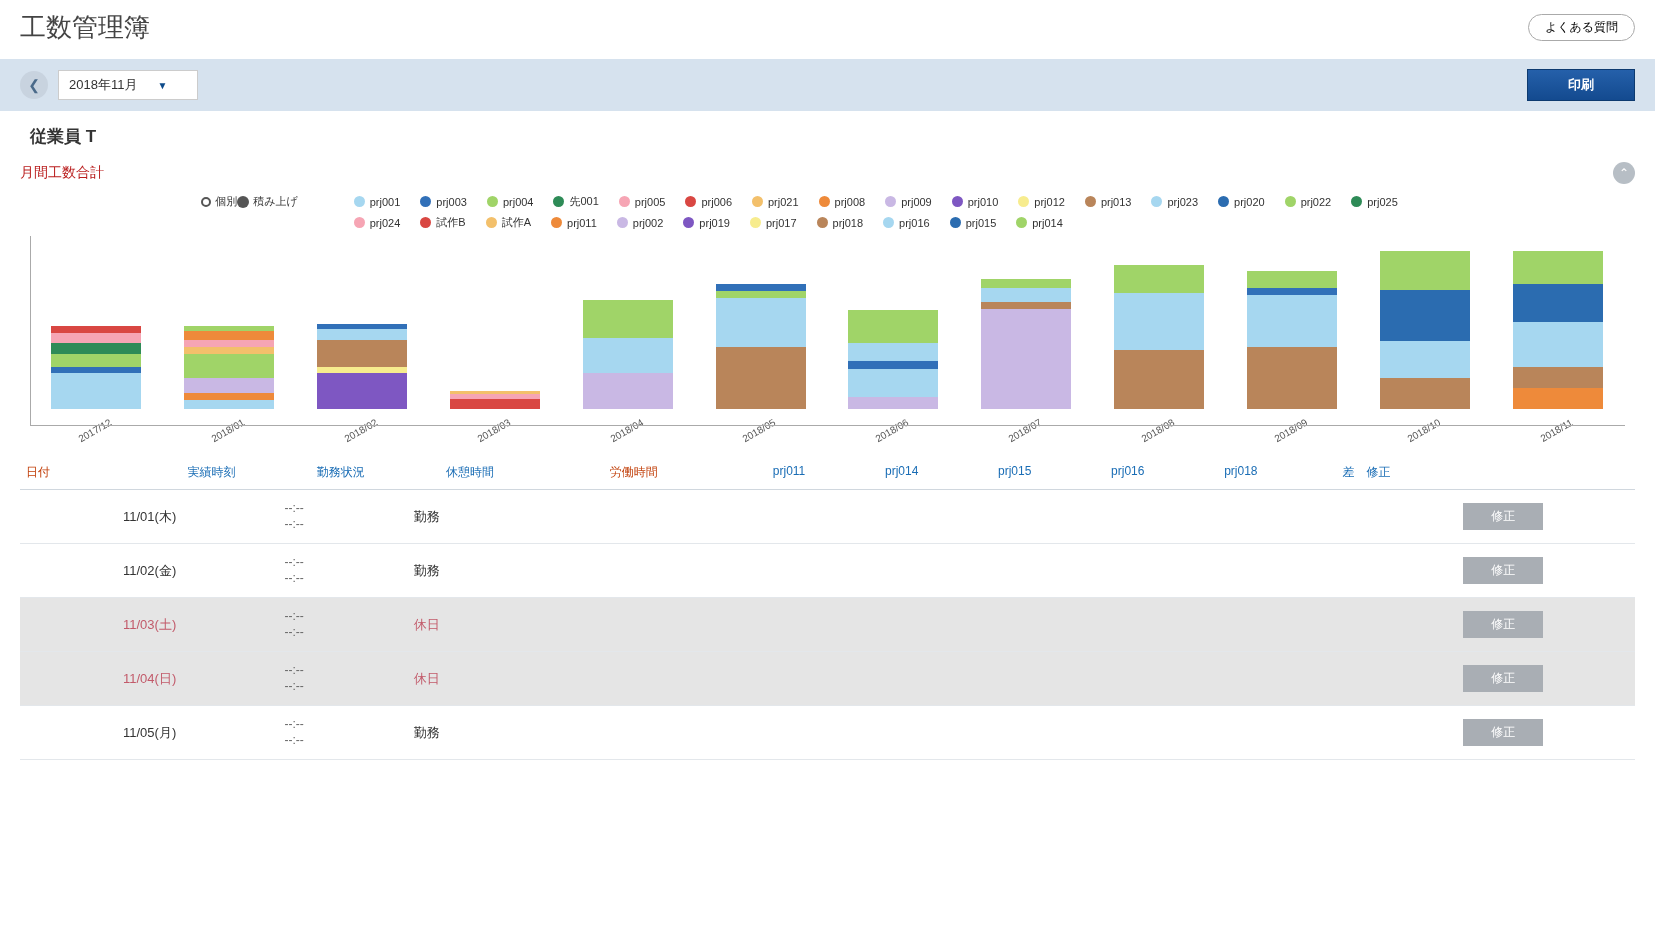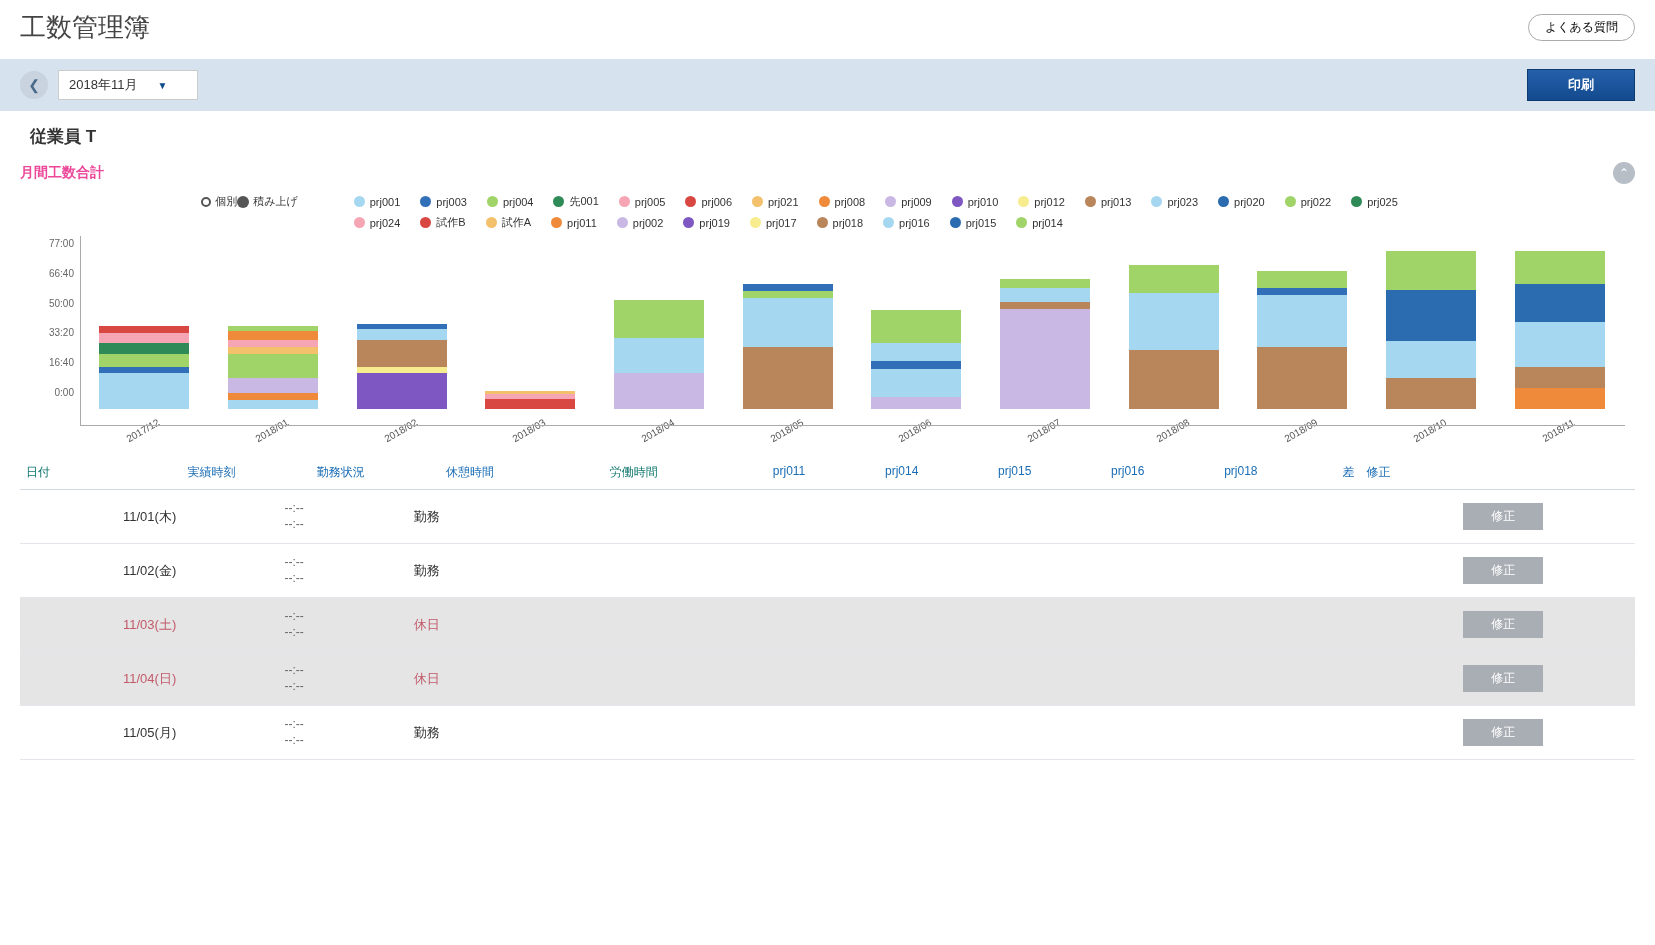--- a/index.html
+++ b/index.html
@@ -10,21 +10,21 @@
 
   .toolbar { display: flex; justify-content: space-between; align-items: center; background: #d6e2ee; padding: 10px 20px; }
   .toolbar-left { display: flex; align-items: center; gap: 10px; }
   .circle-btn { width: 28px; height: 28px; border-radius: 50%; background: #c8d3df; border: none; display: flex; align-items: center; justify-content: center; cursor: pointer; color: #4a6a8a; font-size: 14px; }
   .month-select { background: #fff; border: 1px solid #ccc; padding: 5px 30px 5px 10px; font-size: 13px; cursor: pointer; position: relative; display:flex; align-items:center; gap:20px; }
   .month-select .tri { color:#0d4a8a; font-size:10px;}
   .print-btn { background: linear-gradient(#2560aa,#134a8f); color: #fff; border: 1px solid #0d3a6f; padding: 6px 40px; font-size: 13px; font-weight: bold; cursor: pointer; }
 
   .employee { padding: 14px 30px 6px; font-size: 17px; font-weight: bold; color: #333; }
   .section-hdr { display: flex; justify-content: space-between; align-items: center; padding: 8px 20px 0; }
-  .section-hdr h2 { font-size: 14px; font-weight: bold; color: #ec4899; }
+  .section-hdr h2 { font-size: 14px; font-weight: normal; color: #b91c1c; }
   .collapse-btn { width: 22px; height: 22px; border-radius: 50%; background: #b7bec5; border: none; color: #fff; font-size: 12px; cursor: pointer; display:flex; align-items:center; justify-content:center;}
 
   .chart-wrap { padding: 10px 30px 20px; }
   .mode-legend { display: flex; align-items: flex-start; gap: 24px; font-size: 11px; margin-bottom: 6px; justify-content:center; }
   .mode-toggle { display: flex; gap: 0; margin-right:32px;justify-content:center; }
   .mode-toggle .mode { display:flex; align-items:center; gap:4px; }
   .mode-toggle .ring { width:10px; height:10px; border:2px solid #555; border-radius:50%; display:inline-block;}
   .mode-toggle .dot { width:12px; height:12px; background:#555; border-radius:50%; display:inline-block;}
   .legend-grid { display: flex; flex-wrap: wrap; gap: 6px 20px; max-width: 1100px; }
   .legend-item { display:flex; align-items:center; gap:5px; white-space:nowrap; }
@@ -42,21 +42,21 @@
   .thead { display:flex; border-bottom: 1px solid #d0d7de; padding: 8px 0; font-size:12px; color:#1a6db5; }
   .thead > div, .trow > div { padding: 0 6px; }
   .c-date  { width: 10%; }
   .c-time  { width: 8%; }
   .c-stat  { width: 8%; }
   .c-brk   { width: 8%; }
   .c-work  { width: 8%; text-align: center; }
   .c-prj   { width: 7%; text-align:right;}
   .c-diff  { width: 6%; text-align:right;}
   .c-edit  { width: 11%; text-align:left;}
-  .thead .c-date, .thead .c-work { color:#0f766e; }
+  .thead .c-date, .thead .c-work { color:#c2410c; }
   .trow { display:flex; align-items:center; border-bottom:1px solid #e3e7eb; min-height:54px; font-size:13px; color:#333;justify-content:flex-end; }
   .trow.holiday { background:#e5e5e5; }
   .trow.holiday .c-date, .trow.holiday .c-stat { color:#c25a6a; }
   .trow .c-time { font-size:12px; color:#666; line-height:1.3; }
   .edit-btn { background:#a9aeb4; color:#fff; border:none; padding:5px 28px; font-size:12px; cursor:pointer; }
 </style>
 </head>
 <body>
 
 <div class="header">
@@ -203,28 +203,20 @@
           <span class="sw" style="background:#2b6cb0"></span>
           <span>prj015</span>
         </span>
         <span class="legend-item">
           <span class="sw" style="background:#a0d468"></span>
           <span>prj014</span>
         </span>
       </div>
   </div>
   <div class="chart-area">
-    <div class="yaxis" id="yaxis">
-        <div>77:00</div>
-        <div>66:40</div>
-        <div>50:00</div>
-        <div>33:20</div>
-        <div>16:40</div>
-        <div>0:00</div>
-      </div>
     <div class="plot" id="plot">
         <div class="bar-col">
           <div class="bar">
             <div class="seg" style="height: 36.3636px; background: rgb(166, 215, 240);"></div>
             <div class="seg" style="height: 5.19481px; background: rgb(49, 112, 184);"></div>
             <div class="seg" style="height: 13.8528px; background: rgb(160, 212, 104);"></div>
             <div class="seg" style="height: 10.3896px; background: rgb(46, 139, 87);"></div>
             <div class="seg" style="height: 10.3896px; background: rgb(246, 165, 180);"></div>
             <div class="seg" style="height: 6.92641px; background: rgb(217, 71, 66);"></div>
           </div>

